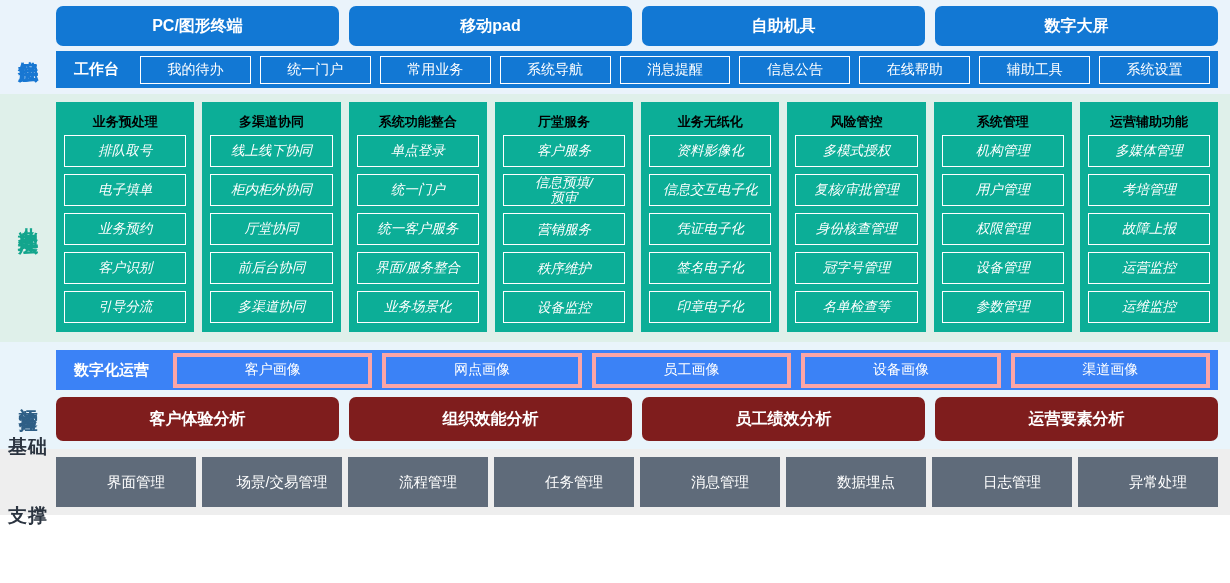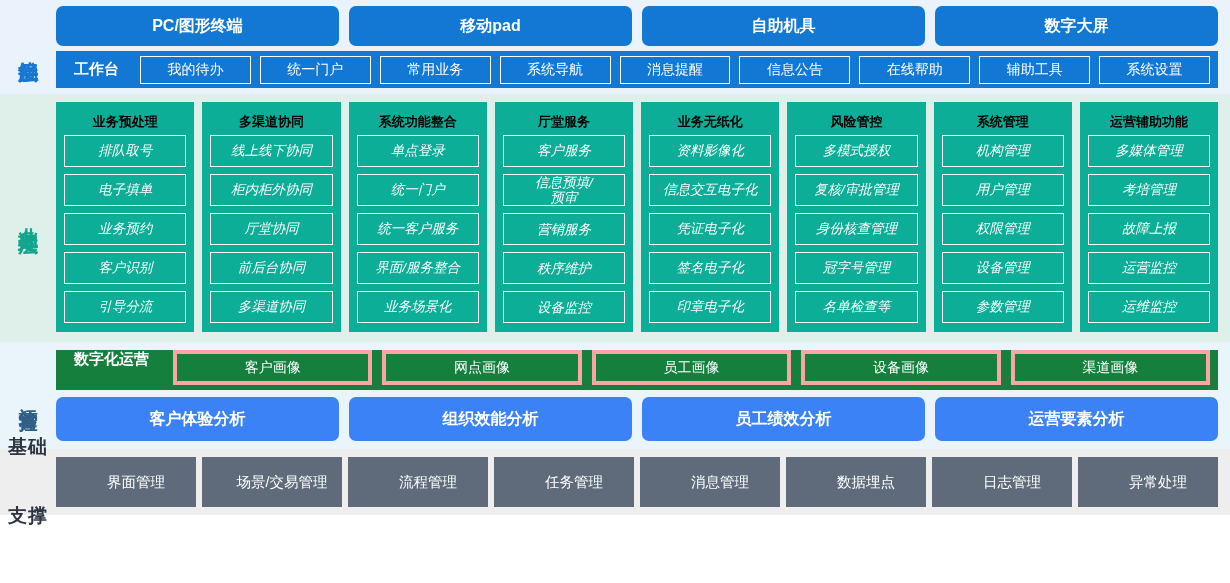--- a/index.html
+++ b/index.html
@@ -164,22 +164,23 @@
     background: #e9f4fb;
     height: 115px;
     padding: 8px 12px 8px 0;
   }
   .band-ops .band-label {
     color: #2f5f86;
     font-size: 19px;
   }
   .ops-bar {
     height: 40px;
-    background: #15803d;
-    display: flex;
+    background: #3b82f6;
+    display: flex;
+    align-items: center;
     gap: 10px;
     padding: 0 8px;
     box-sizing: border-box;
     margin-bottom: 7px;
   }
   .ops-bar-title {
     color: #ffffff;
     font-size: 15px;
     font-weight: bold;
     padding: 0 14px 0 10px;
@@ -196,21 +197,21 @@
     justify-content: center;
     white-space: nowrap;
   }
   .ops-analysis {
     display: flex;
     gap: 10px;
     height: 44px;
   }
   .ops-card {
     flex: 1;
-    background: #3b82f6;
+    background: #7f1d1d;
     border-radius: 7px;
     color: #ffffff;
     font-size: 16px;
     font-weight: bold;
     display: flex;
     align-items: center;
     justify-content: center;
   }
 
   

